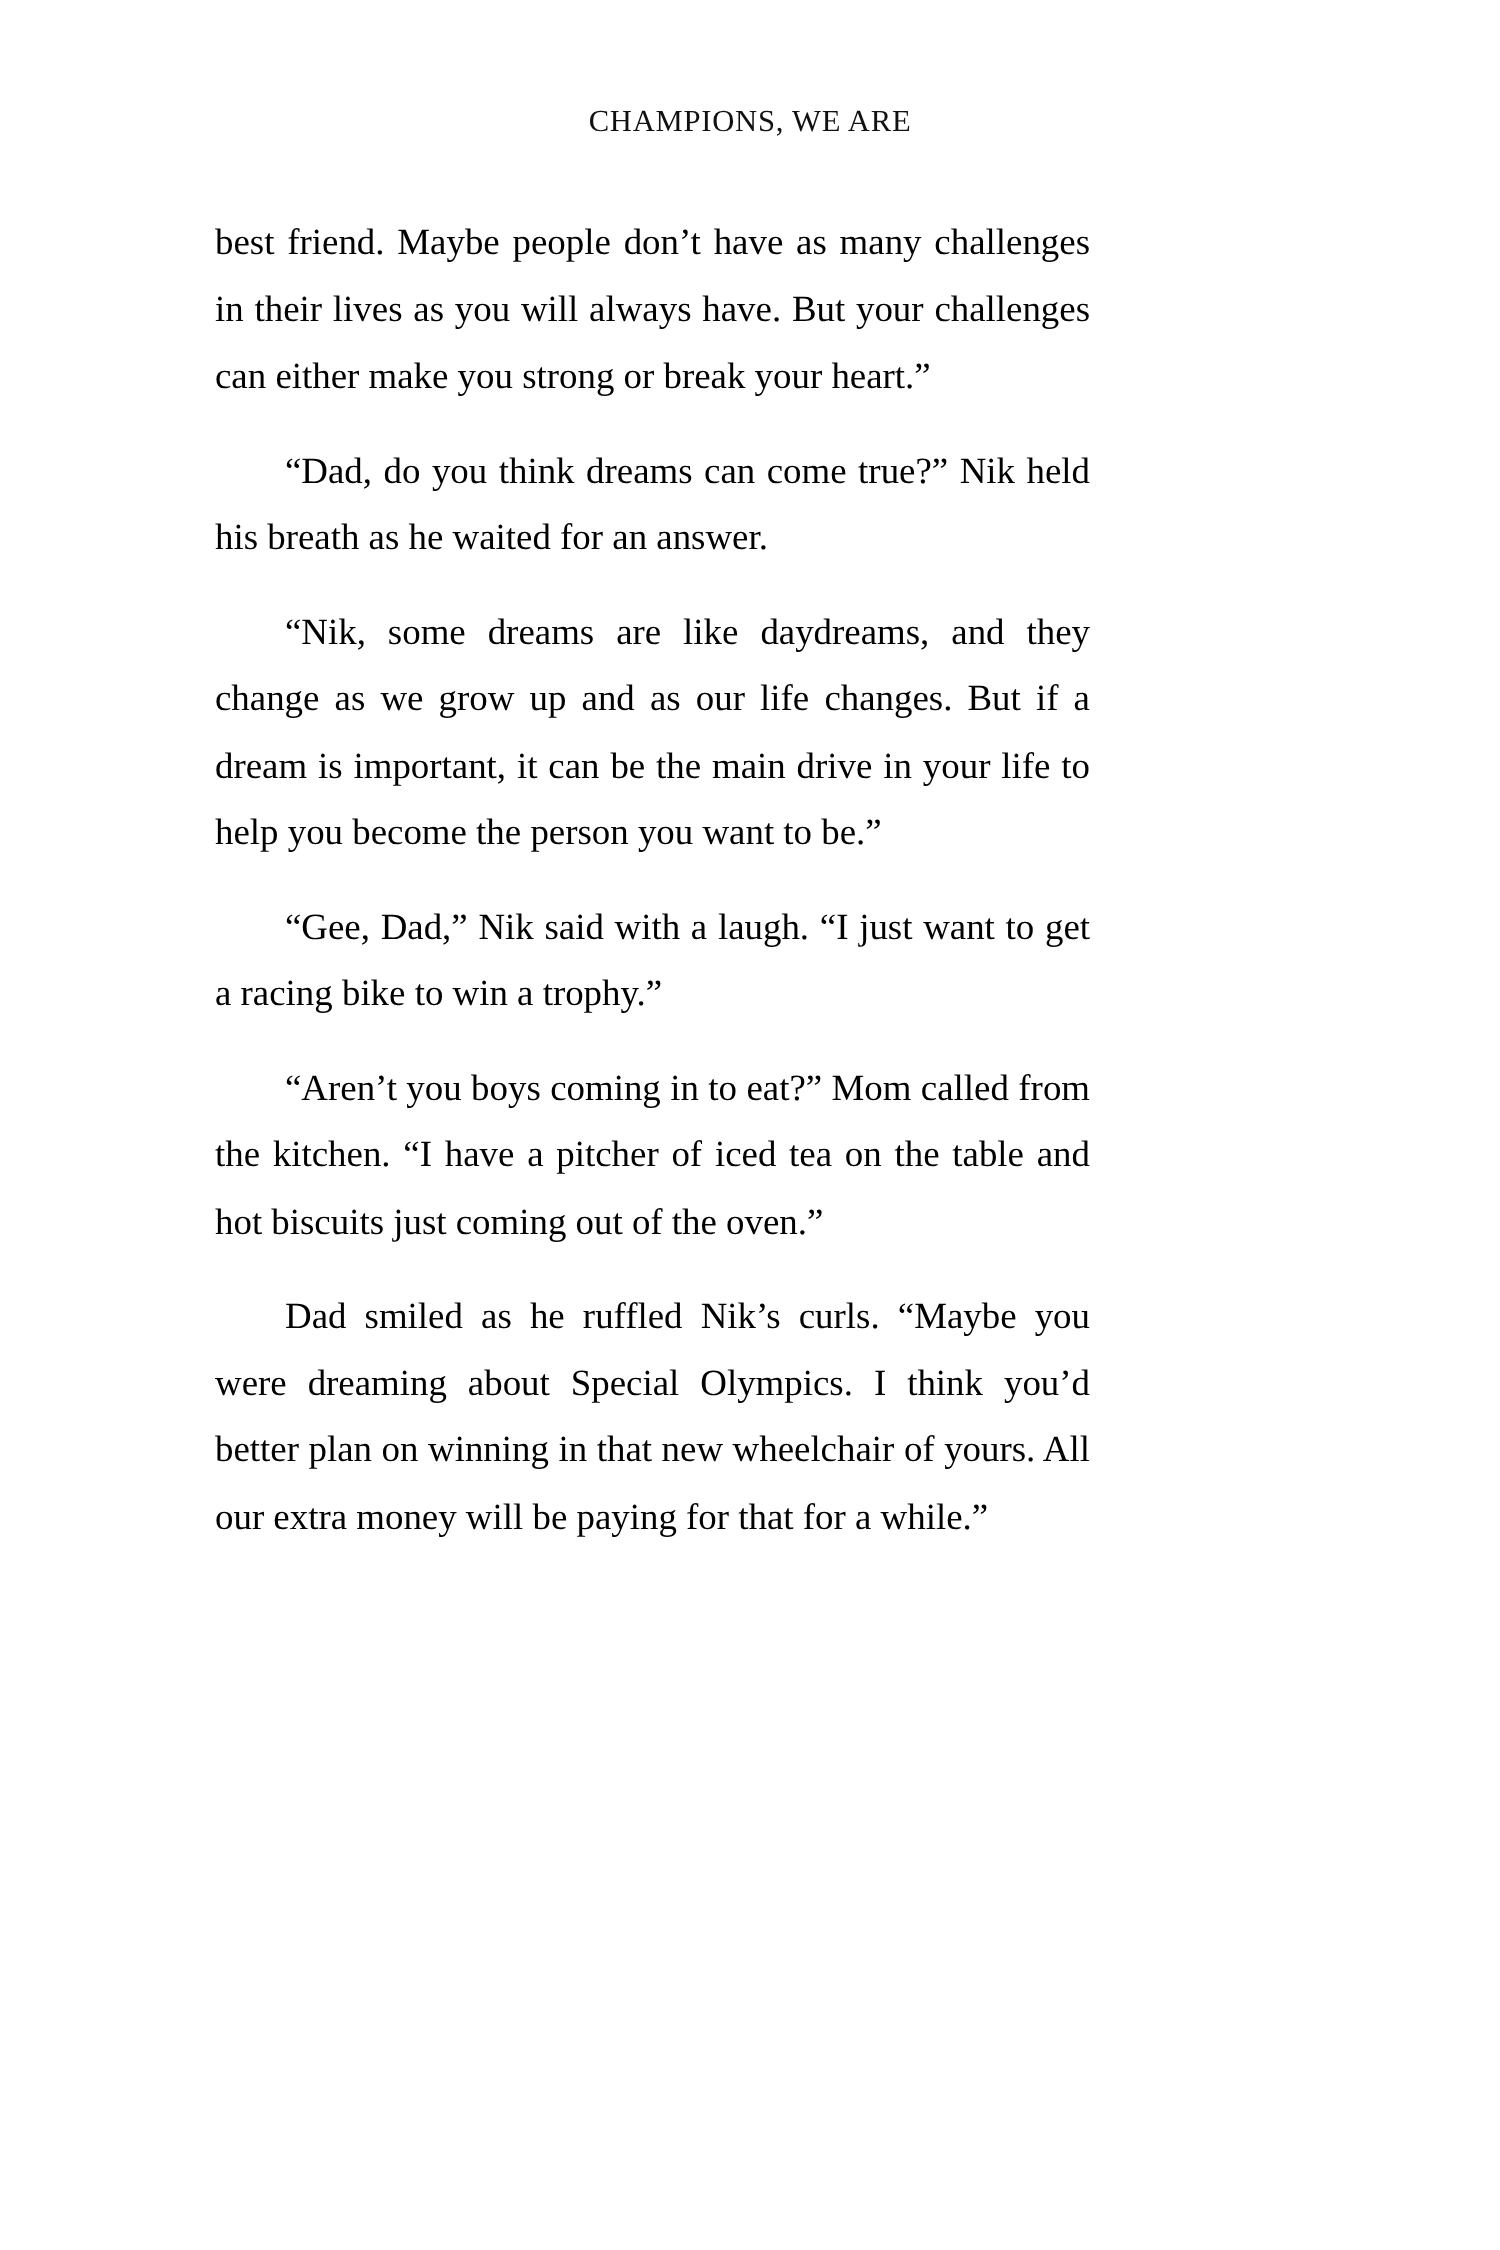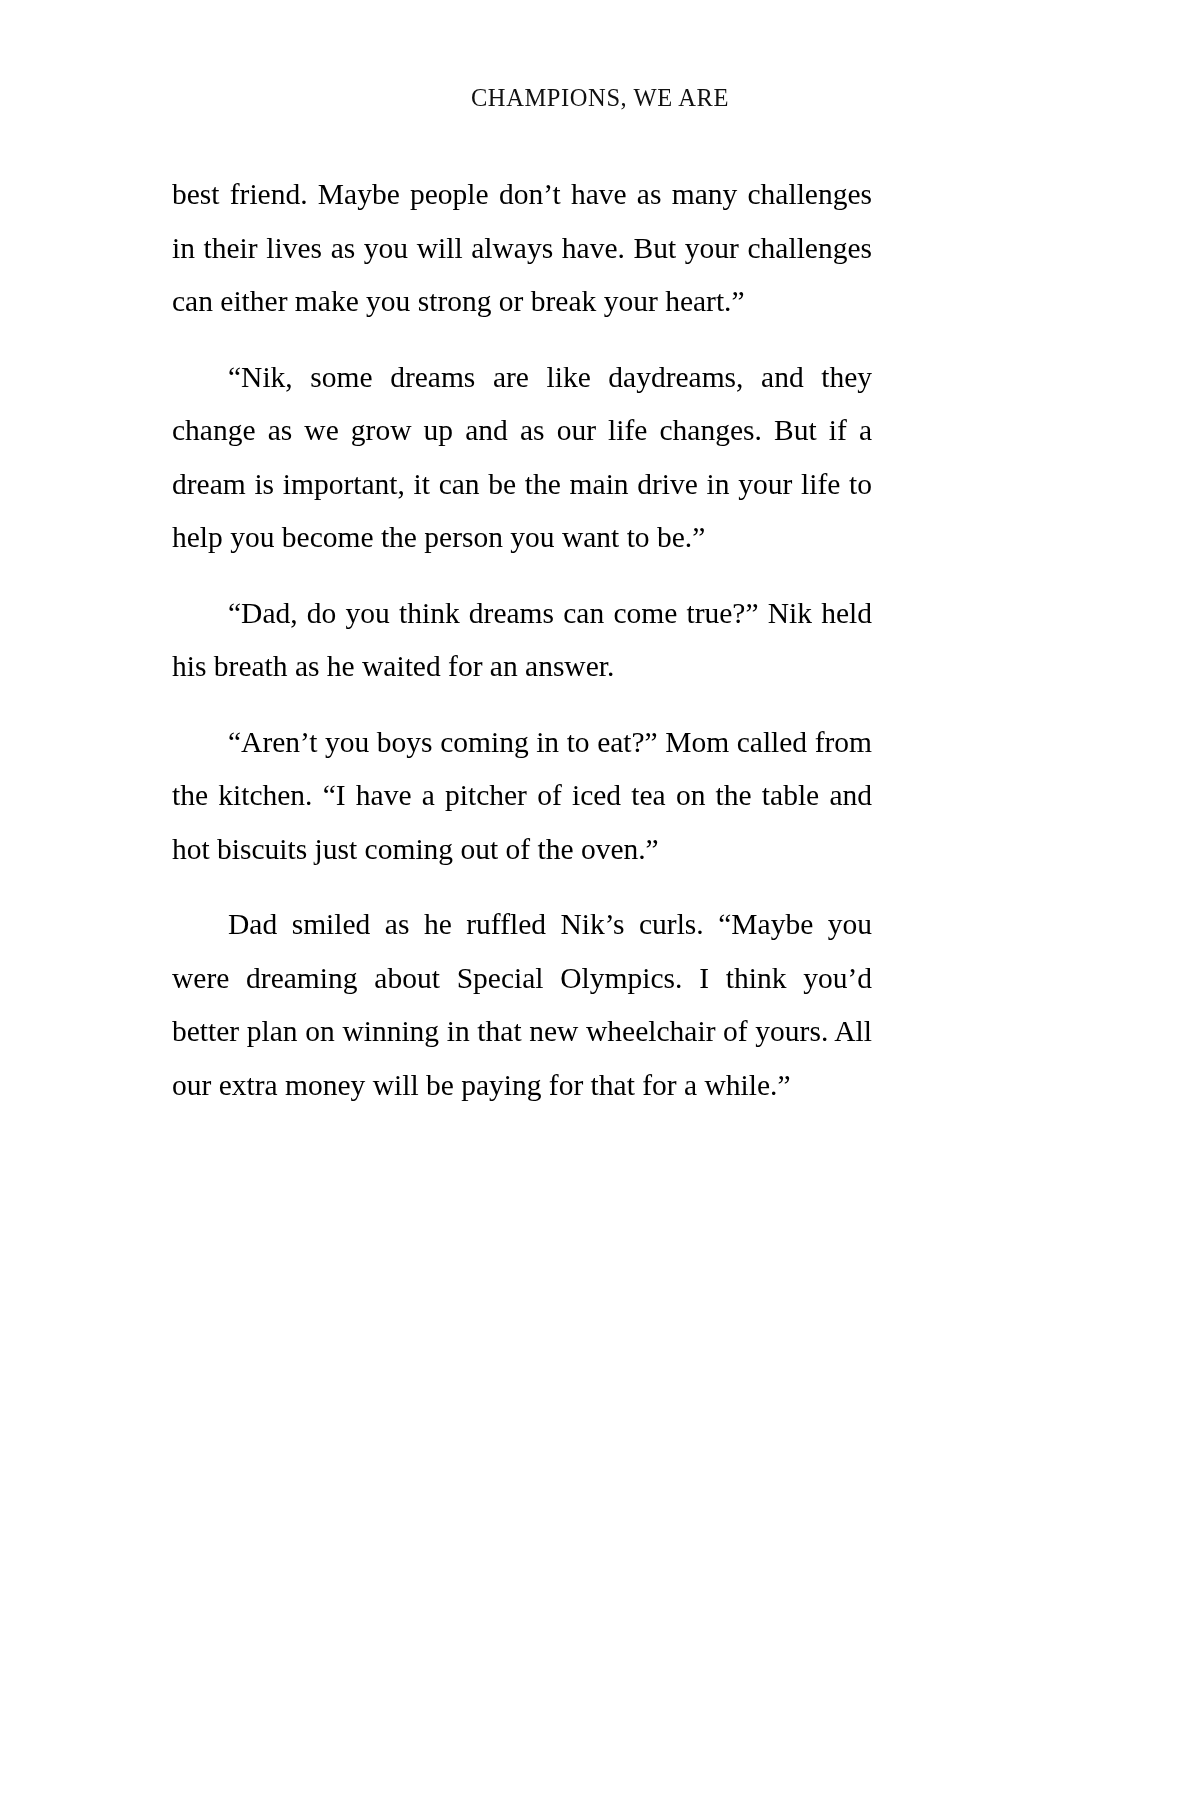--- a/index.html
+++ b/index.html
@@ -63,24 +63,25 @@
 <body>
 
 <div class="page">
 
   <div class="running-header">CHAMPIONS, WE ARE</div>
 
   <div class="text-block">
 
     <p class="body-paragraph">best friend. Maybe people don’t have as many challenges in their lives as you will always have. But your challenges can either make you strong or break your heart.”</p>
 
+    <p class="body-paragraph indented">“Dad, do you think dreams can come true?” Nik held his breath as he waited for an answer.</p>
+
     <p class="body-paragraph indented">“Nik, some dreams are like daydreams, and they change as we grow up and as our life changes. But if a dream is important, it can be the main drive in your life to help you become the person you want to be.”</p>
 
-    <p class="body-paragraph indented">“Dad, do you think dreams can come true?” Nik held his breath as he waited for an answer.</p>
-
+    <p class="body-paragraph indented">“Gee, Dad,” Nik said with a laugh. “I just want to get a racing bike to win a trophy.”</p>
 
     <p class="body-paragraph indented">“Aren’t you boys coming in to eat?” Mom called from the kitchen. “I have a pitcher of iced tea on the table and hot biscuits just coming out of the oven.”</p>
 
     <p class="body-paragraph indented">Dad smiled as he ruffled Nik’s curls. “Maybe you were dreaming about Special Olympics. I think you’d better plan on winning in that new wheelchair of yours. All our extra money will be paying for that for a while.”</p>
 
   </div>
 
   <div class="page-number">17</div>
 
 </div>

